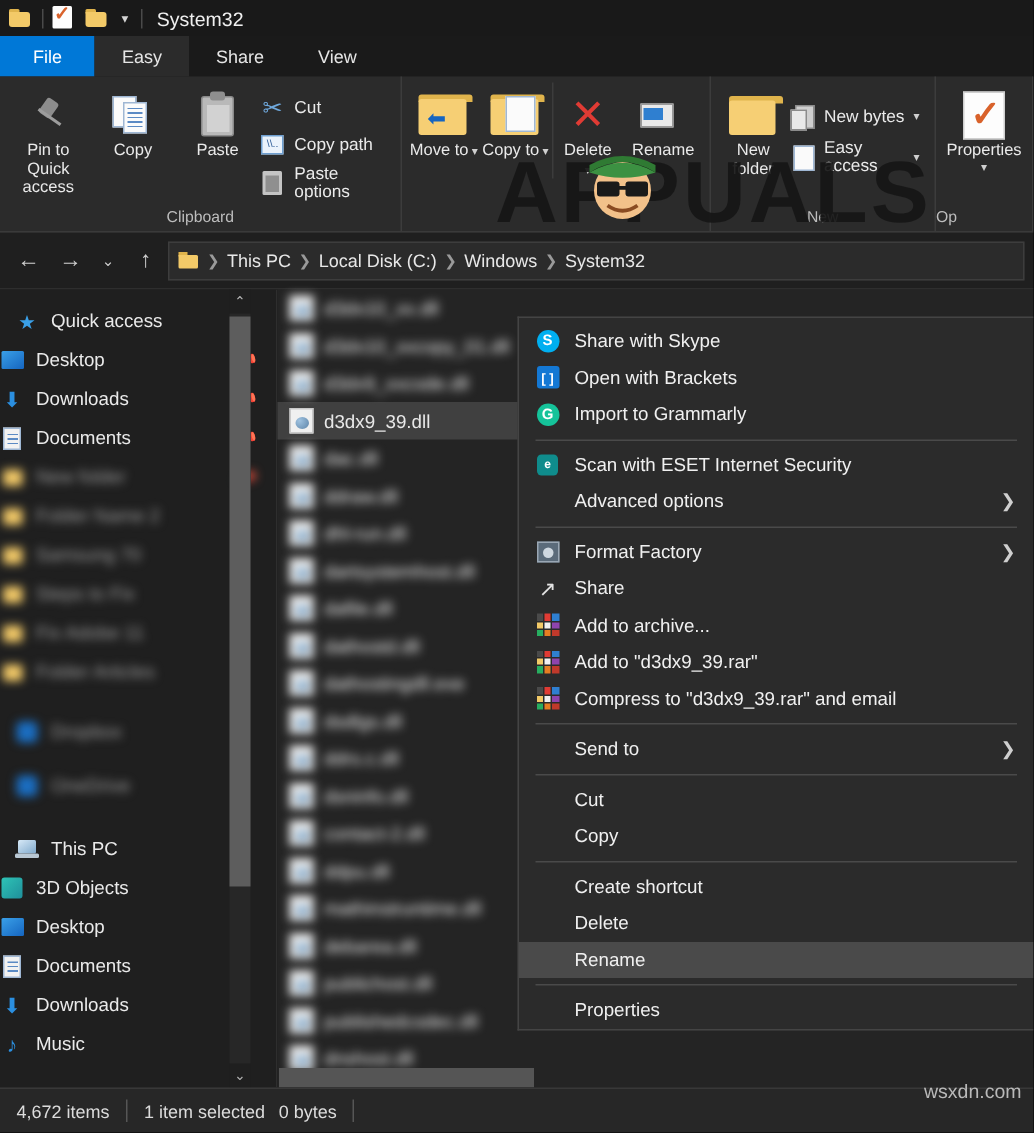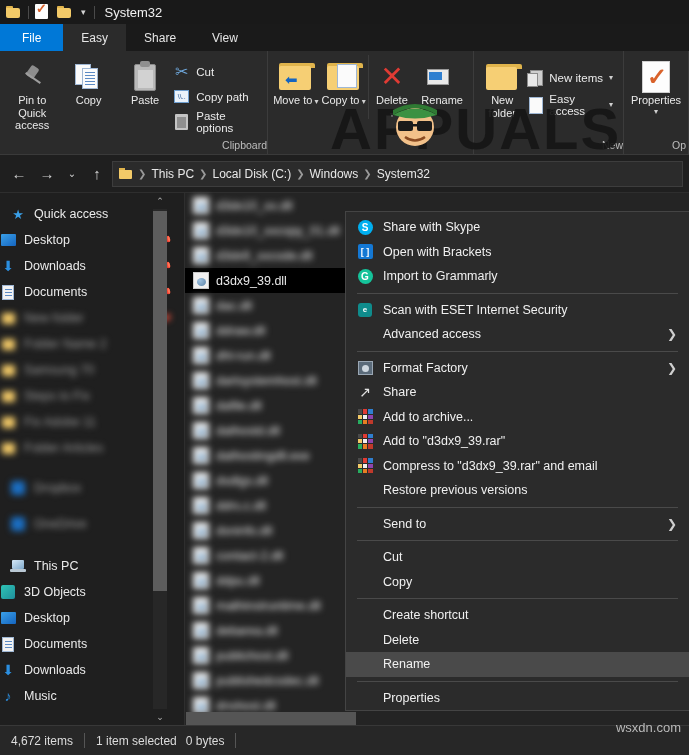--- a/index.html
+++ b/index.html
@@ -79,21 +79,21 @@
   }
   .rgroup {
     display: flex; flex-direction: column;
     position: relative;
     border-right: 1px solid #3c3c3c;
     padding: 4px 0 0 0;
   }
   .rgroup:last-child { border-right: none; }
   .rrow { display: flex; align-items: flex-start; flex: 1; padding: 0 4px; }
   .glabel {
-    font-size: 10.5px; color: #bdbdbd; text-align: right;
+    font-size: 10.5px; color: #bdbdbd; text-align: center;
     padding-bottom: 3px; height: 15px;
   }
   .bigbtn {
     display: flex; flex-direction: column; align-items: center;
     width: 62px; padding-top: 5px;
     font-size: 11px; color: #eaeaea; text-align: center; line-height: 1.15;
   }
   .bigbtn .ic { height: 34px; display: flex; align-items: center; justify-content: center; }
   .smallcol { display: flex; flex-direction: column; justify-content: center;
     padding-top: 6px; gap: 4px; }
@@ -242,21 +242,21 @@
     height: 26px; display: flex; align-items: center;
     font-size: 12px; color: #d0d0d0; border-bottom: 1px solid #343434;
     background: #242424;
   }
   .colhead .c1 { width: 160px; padding-left: 14px; }
   .colhead .c2 { width: 120px; padding-left: 8px; border-left:1px solid #3a3a3a; }
   .filerow {
     height: 25px; display: flex; align-items: center; gap: 7px;
     padding-left: 8px; font-size: 12.5px; color: #e8e8e8;
   }
-  .filerow.selected { background: #000000; width: 165px; }
+  .filerow.selected { background: #404040; width: 165px; }
   .fileic { width: 16px; height: 17px; background: #f0f0f0; position: relative; flex:0 0 16px;
      border:1px solid #c9c9c9;}
   .fileic::after{content:"";position:absolute;left:3px;top:5px;width:9px;height:8px;
      background:radial-gradient(circle at 30% 30%, #9fc2e0, #5d84a8);border-radius:50%;}
 
   
   .ctxmenu {
     position: absolute; left: 345px; top: 211px; width: 344px;
     background: #2b2b2b; border: 1px solid #444; border-right: none;
     padding: 3px 0 0 0; z-index: 20;
@@ -433,21 +433,21 @@
                 <div class="body"></div>
               </div>
           </div>
           <span>New folder</span>
         </div>
         <div class="smallcol" style="padding-top:12px;gap:6px">
           <div class="smallbtn">
             <span class="sic">
                 <span class="newitem-ic"></span>
               </span>
-            <span>New items</span>
+            <span>New bytes</span>
             <span class="caret">▾</span>
           </div>
           <div class="smallbtn">
             <span class="sic">
                 <span class="easy-ic"></span>
               </span>
             <span>Easy access</span>
             <span class="caret">▾</span>
           </div>
         </div>
@@ -458,21 +458,21 @@
     <div class="rgroup" style="width:65px">
       <div class="rrow" style="justify-content:center">
         <div class="bigbtn" style="width:62px">
           <div class="ic">
               <div class="propic"></div>
             </div>
           <span>Properties</span>
           <span class="caret">▾</span>
         </div>
       </div>
-      <div class="glabel" style="text-align:right;padding-right:2px">Op</div>
+      <div class="glabel" style="text-align:left;padding-right:2px">Op</div>
     </div>
 
     <div class="watermark-ribbon">APPUALS</div>
     <svg class="mascot" viewBox="0 0 60 52">
       <ellipse cx="30" cy="30" rx="19" ry="19" fill="#f2c18a"></ellipse>
       <path d="M8 18 q22 -14 44 0 l0 -5 q-22 -12 -44 0 z" fill="#2f7a33"></path>
       <path d="M8 18 q22 -13 44 0 q-22 7 -44 0 z" fill="#3c9142"></path>
       <rect x="13" y="24" width="15" height="10" rx="2" fill="#1a1a1a"></rect>
       <rect x="32" y="24" width="15" height="10" rx="2" fill="#1a1a1a"></rect>
       <rect x="27" y="27" width="6" height="2.5" fill="#1a1a1a"></rect>
@@ -733,21 +733,21 @@
     <div class="ctxsep"></div>
 
     <div class="ctxitem">
       <span class="mi">
           <span class="ic-eset">e</span>
         </span>
       <span class="lbl">Scan with ESET Internet Security</span>
     </div>
     <div class="ctxitem">
       <span class="noic"></span>
-      <span class="lbl">Advanced access</span>
+      <span class="lbl">Advanced options</span>
       <span class="sub chev">❯</span>
     </div>
     <div class="ctxsep"></div>
 
     <div class="ctxitem">
       <span class="mi">
           <span class="ic-ff"></span>
         </span>
       <span class="lbl">Format Factory</span>
       <span class="sub chev">❯</span>
@@ -797,24 +797,20 @@
             <i style="background:#f3ca68"></i>
             <i style="background:#f0f0f0"></i>
             <i style="background:#8e44ad"></i>
             <i style="background:#27ae60"></i>
             <i style="background:#e67e22"></i>
             <i style="background:#c0392b"></i>
           </span>
       </span>
       <span class="lbl">Compress to "d3dx9_39.rar" and email</span>
     </div>
-    <div class="ctxitem">
-      <span class="noic"></span>
-      <span class="lbl">Restore previous versions</span>
-    </div>
     <div class="ctxsep"></div>
 
     <div class="ctxitem">
       <span class="noic"></span>
       <span class="lbl">Send to</span>
       <span class="sub chev">❯</span>
     </div>
     <div class="ctxsep"></div>
 
     <div class="ctxitem">

